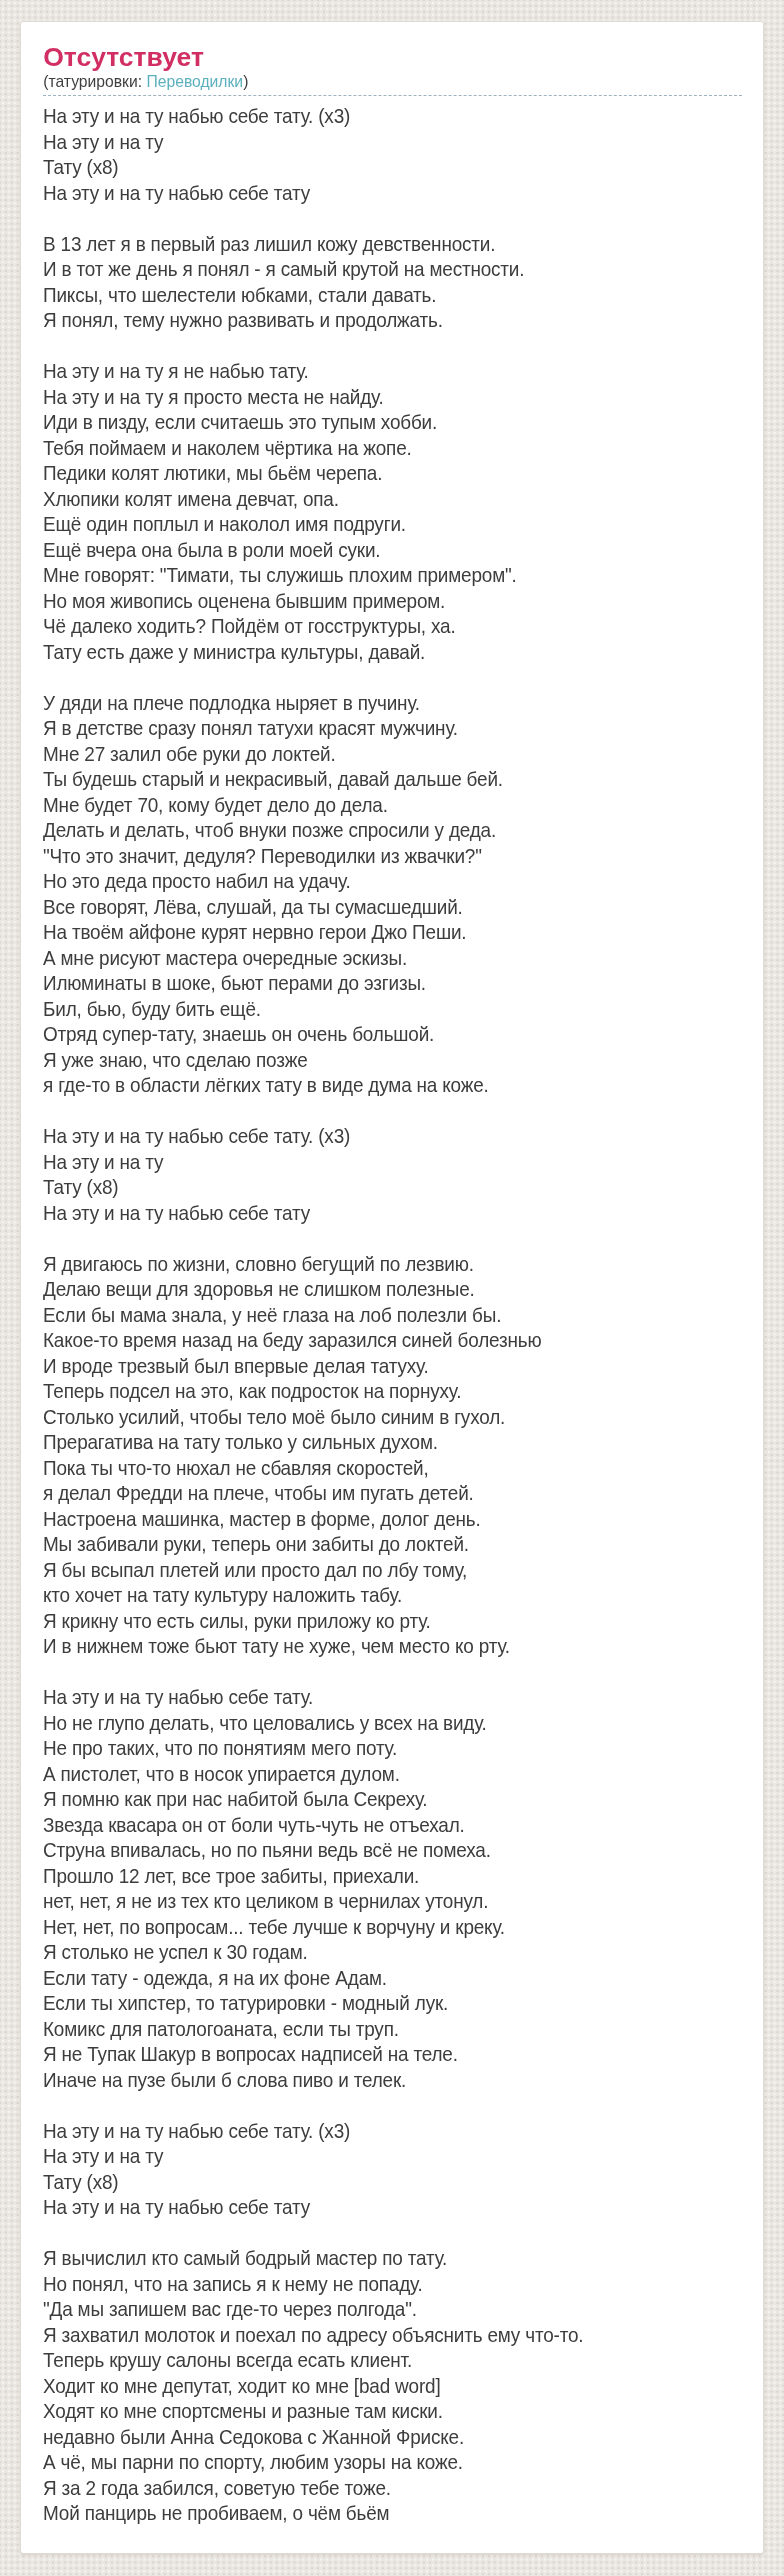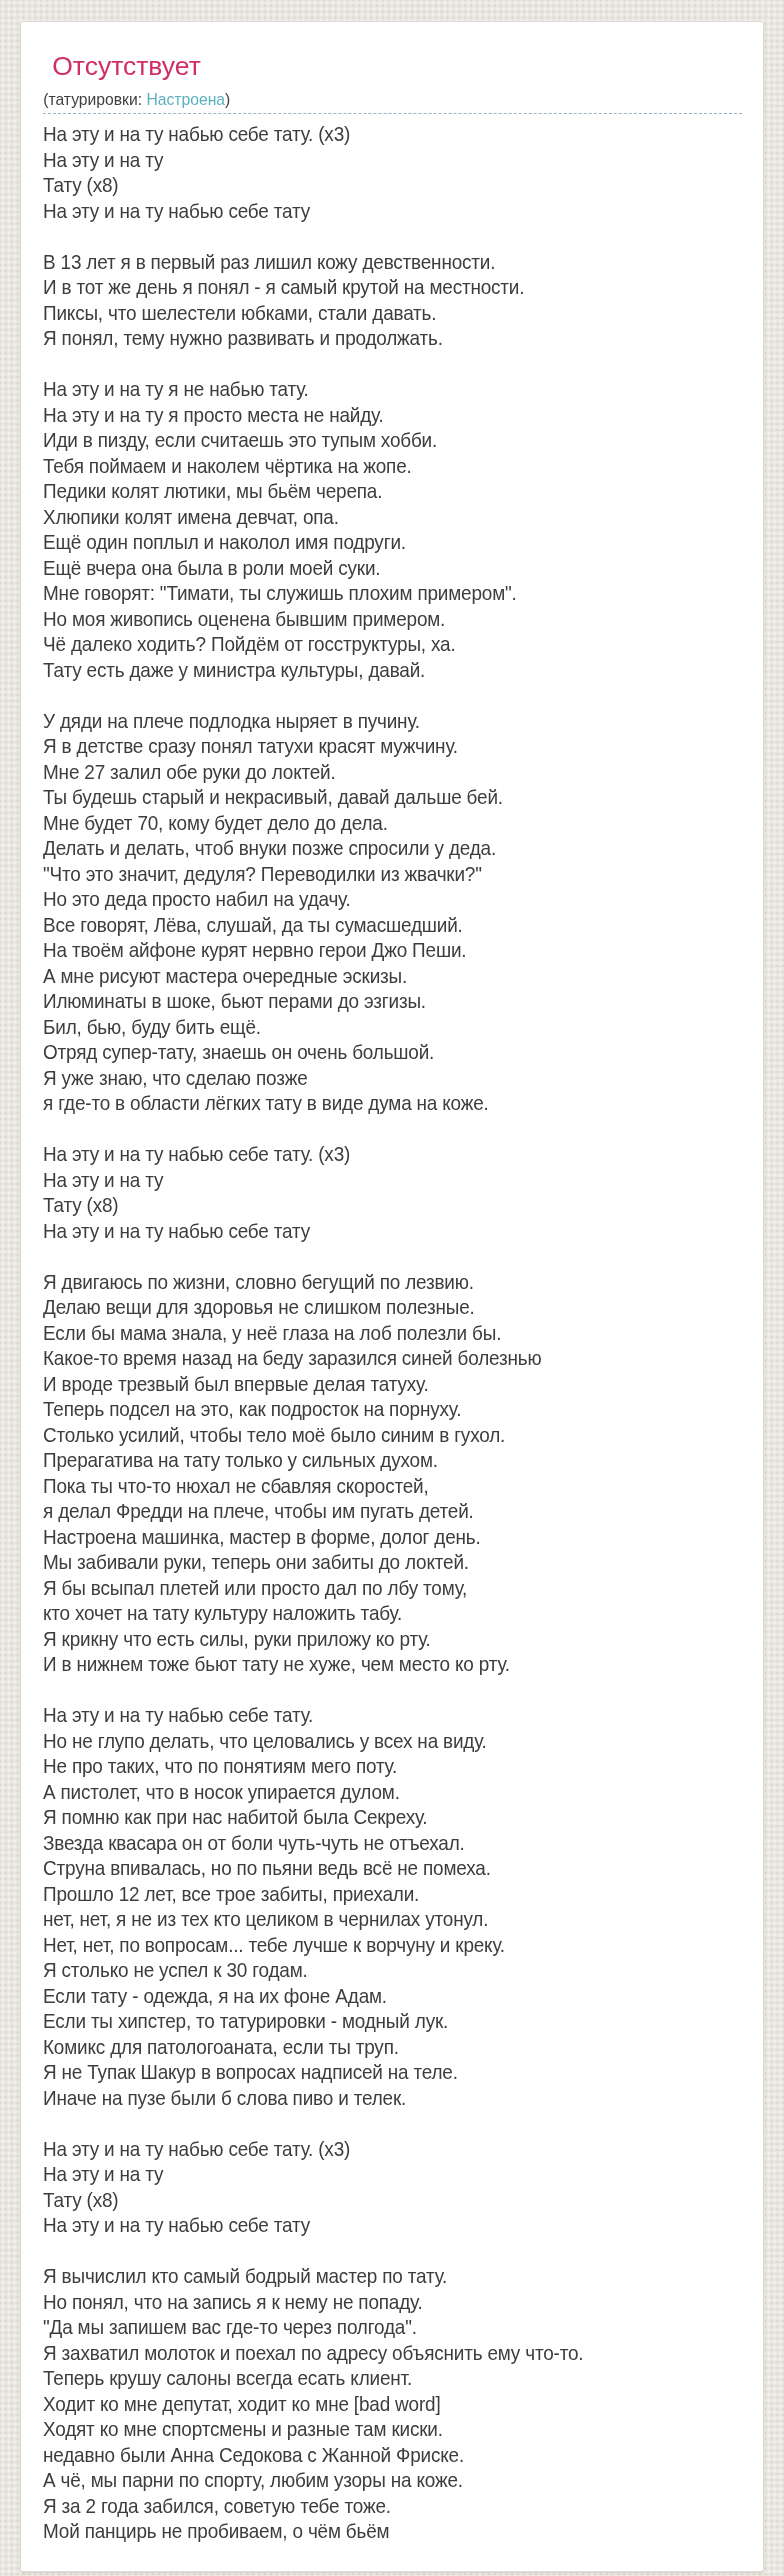--- a/index.html
+++ b/index.html
@@ -27,23 +27,23 @@
     border: 1px solid #dedad4;
     border-radius: 2.9px;
     box-shadow: 0 1px 2px rgba(120,112,100,0.18);
     padding: 21.6px 20.6px 27.5px 22.6px;
   }
   .song-header {
     border-bottom: 1px dashed var(--separator-color, #9db3c2);
     padding-bottom: 2.9px;
   }
   .song-title {
-    margin: 9px;
+    margin: 0;
     font-size: 26.5px;
-    font-weight: normal;
+    font-weight: bold;
     line-height: 29px;
     color: var(--title-color, #d12f63);
   }
   .artist-line {
     font-size: 15.7px;
     line-height: 19.6px;
     color: #3f3f3f;
   }
   .artist-link {
     color: var(--artist-link-color, #5bb0bd);
@@ -69,21 +69,21 @@
   .line {
     height: 25.5px;
   }
 </style>
 </head>
 <body>
 
 <div class="card">
   <div class="song-header">
     <h1 class="song-title">Отсутствует</h1>
-    <div class="artist-line"><span>(татурировки: </span><a class="artist-link">Настроена</a><span>)</span></div>
+    <div class="artist-line"><span>(татурировки: </span><a class="artist-link">Переводилки</a><span>)</span></div>
   </div>
   <div class="lyrics" id="lyrics">
       <div class="stanza">
         <div class="line">На эту и на ту набью себе тату. (х3)</div>
         <div class="line">На эту и на ту</div>
         <div class="line">Тату (х8)</div>
         <div class="line">На эту и на ту набью себе тату</div>
       </div>
       <div class="stanza">
         <div class="line">В 13 лет я в первый раз лишил кожу девственности.</div>

